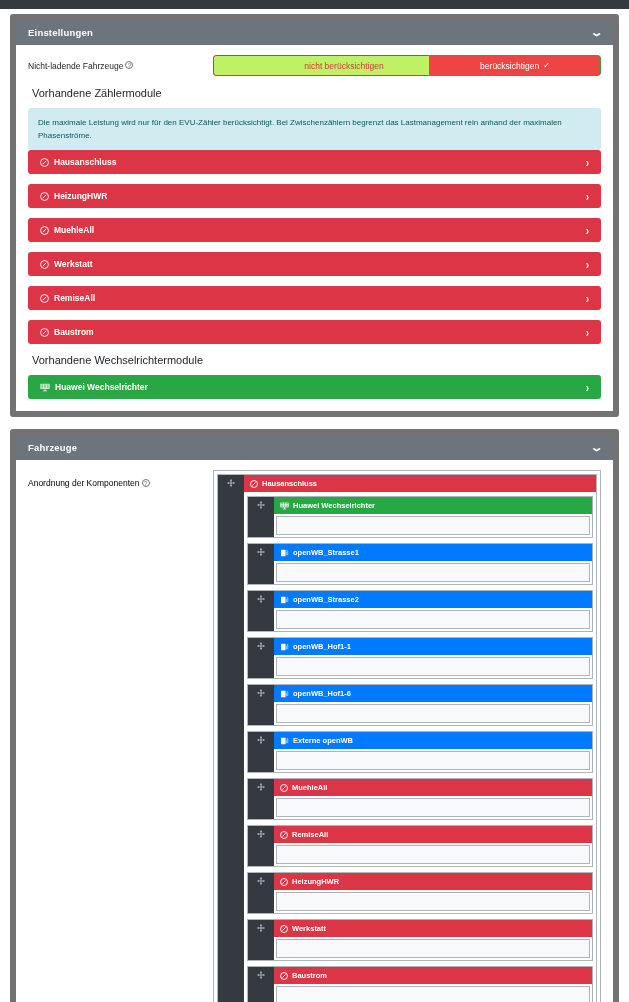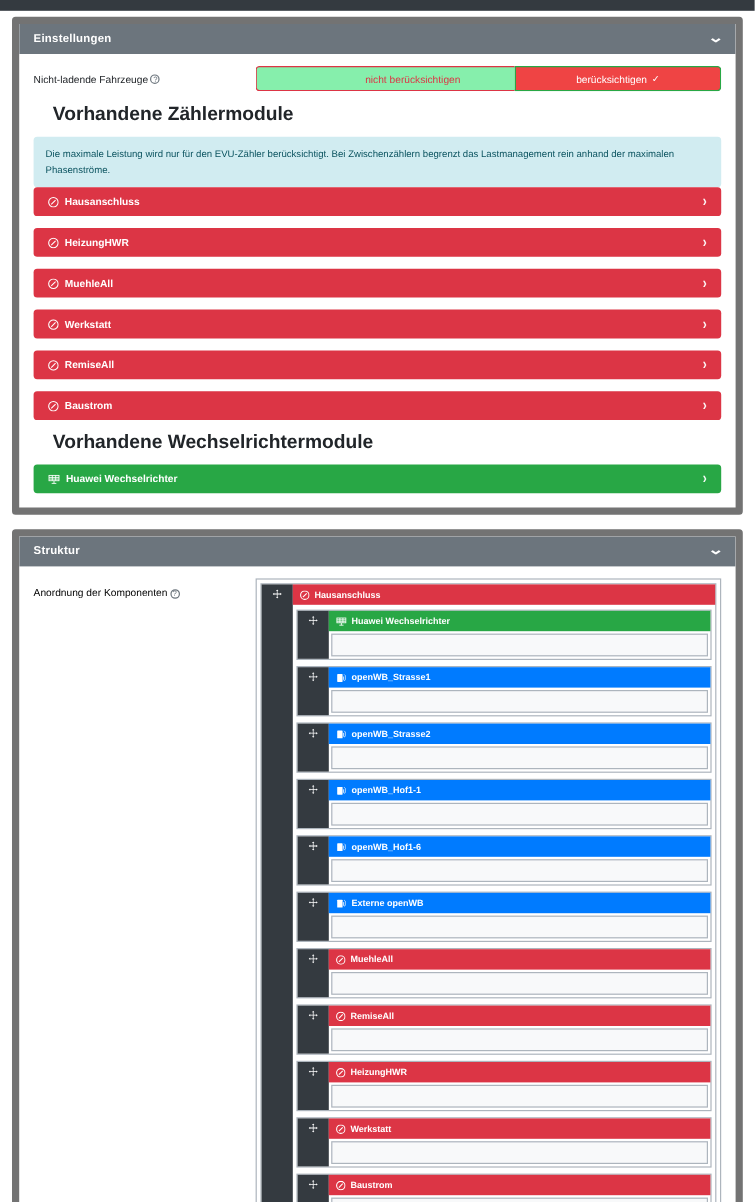--- a/index.html
+++ b/index.html
@@ -76,40 +76,40 @@
   }
   .btn-tog {
     flex: 1;
     display: flex;
     align-items: center;
     justify-content: center;
     font-size: 8.5px;
     cursor: pointer;
   }
   .btn-outline-danger {
-    background: #86efac;
+    background: #bef264;
     color: #dc3545;
     border: 1px solid #dc3545;
     border-right: none;
     border-radius: 3px 0 0 3px;
     padding-left: 45px;
   }
   .btn-success-active {
     background: #ef4444;
     color: #fff;
     border: 1px solid #28a745;
     border-radius: 0 3px 3px 0;
   }
   .chk { margin-left: 4px; font-size: 8px; }
 
   .section-title {
-    font-size: 16px;
-    font-weight: bold;
+    font-size: 11px;
+    font-weight: normal;
     color: #212529;
-    margin: 4px 0 9px 16px;
+    margin: 4px 0 9px 4px;
   }
   .alert-info {
     background: #d1ecf1;
     color: #0c5460;
     font-size: 8px;
     line-height: 1.65;
     padding: 8px 10px;
     border-radius: 3px;
   }
   .mod-btn {
@@ -304,21 +304,21 @@
           </span>
           <span class="chev-right">›</span>
         </div>
       </div>
 
     </div>
   </div>
 
   <div class="card" style="margin-top:12px">
     <div class="card-header">
-      <span>Struktur</span>
+      <span>Fahrzeuge</span>
       <span class="chev-down">⌄</span>
     </div>
     <div class="card-body">
       <div class="tree-row">
         <div class="tree-label-col">
           <span style="font-size:8.5px">Anordnung der Komponenten</span><span class="tip">?</span>
         </div>
 
         <div class="tree-wrap">
           <div class="node node-root">

